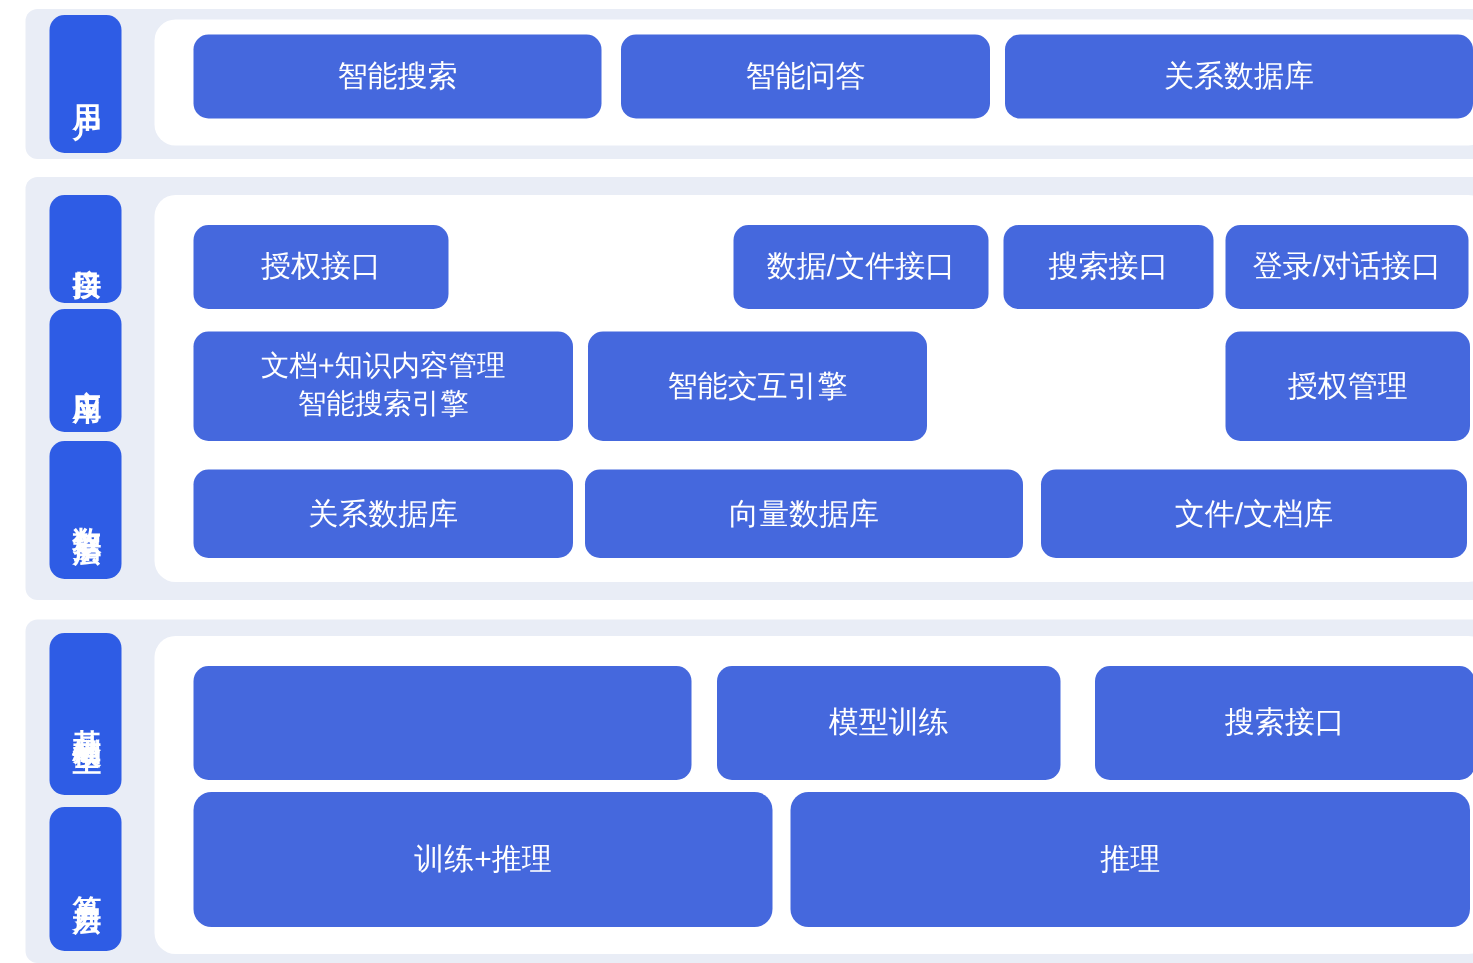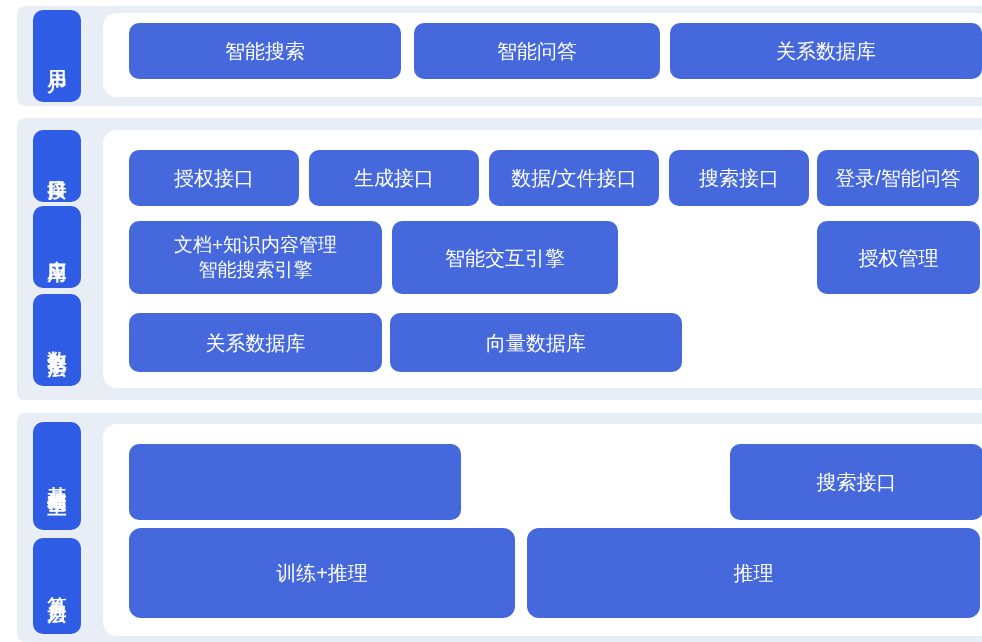--- a/index.html
+++ b/index.html
@@ -88,52 +88,55 @@
   <div class="blk" style="left:397px;top:23px;width:246px;height:56px">
     <span>智能问答</span>
   </div>
   <div class="blk" style="left:653px;top:23px;width:312px;height:56px">
     <span>关系数据库</span>
   </div>
 
   <div class="blk" style="left:112px;top:150px;width:170px;height:56px">
     <span>授权接口</span>
   </div>
-  <div class="blk" style="left:292px;top:150px;width:170px;height:56px">
-    <span>生成接口</span>
-  </div>
   <div class="blk" style="left:652px;top:150px;width:140px;height:56px">
     <span>搜索接口</span>
   </div>
   <div class="blk" style="left:472px;top:150px;width:170px;height:56px">
     <span>数据/文件接口</span>
   </div>
   <div class="blk" style="left:800px;top:150px;width:162px;height:56px">
-    <span>登录/智能问答</span>
+    <span>登录/对话接口</span>
   </div>
 
   <div class="blk two-line" style="left:112px;top:221px;width:253px;height:73px">
     <span>文档+知识内容管理</span>
     <span>智能搜索引擎</span>
   </div>
   <div class="blk" style="left:375px;top:221px;width:226px;height:73px">
     <span>智能交互引擎</span>
   </div>
   <div class="blk" style="left:800px;top:221px;width:163px;height:73px">
     <span>授权管理</span>
   </div>
 
   <div class="blk" style="left:373px;top:313px;width:292px;height:59px">
     <span>向量数据库</span>
   </div>
   <div class="blk" style="left:112px;top:313px;width:253px;height:59px">
     <span>关系数据库</span>
   </div>
+  <div class="blk" style="left:677px;top:313px;width:284px;height:59px">
+    <span>文件/文档库</span>
+  </div>
 
   <div class="blk two-line" style="left:112px;top:444px;width:332px;height:76px">
+  </div>
+  <div class="blk" style="left:461px;top:444px;width:229px;height:76px">
+    <span>模型训练</span>
   </div>
   <div class="blk" style="left:713px;top:444px;width:253px;height:76px">
     <span>搜索接口</span>
   </div>
 
   <div class="blk big" style="left:510px;top:528px;width:453px;height:90px">
     <span>推理</span>
   </div>
   <div class="blk big" style="left:112px;top:528px;width:386px;height:90px">
     <span>训练+推理</span>

